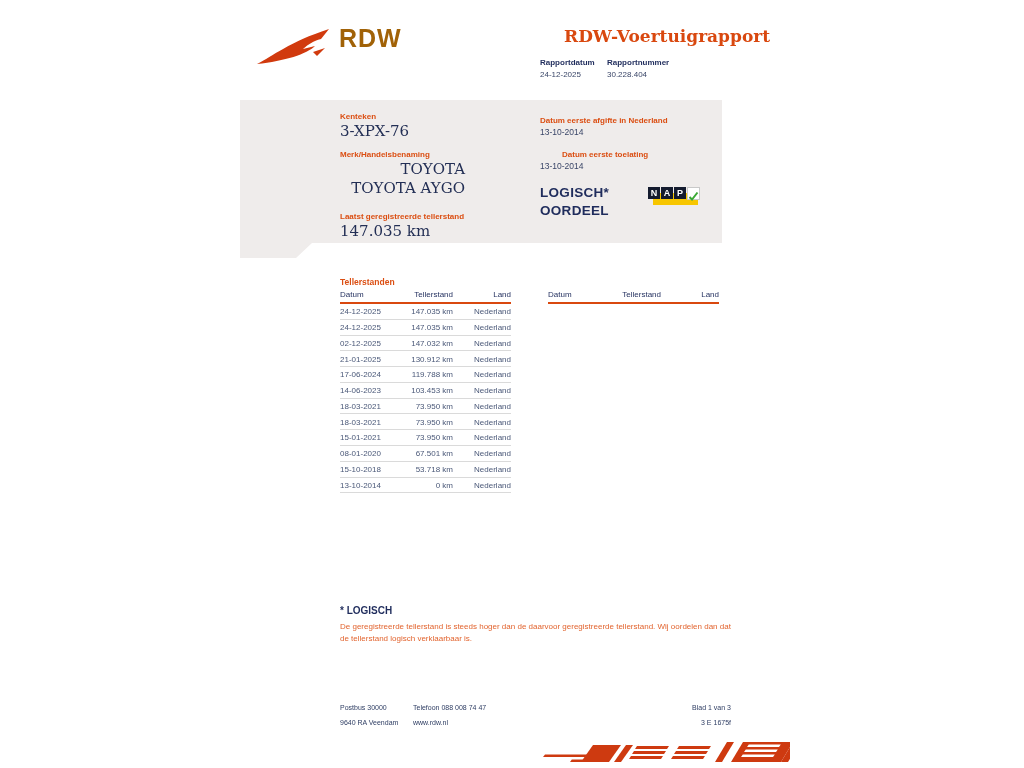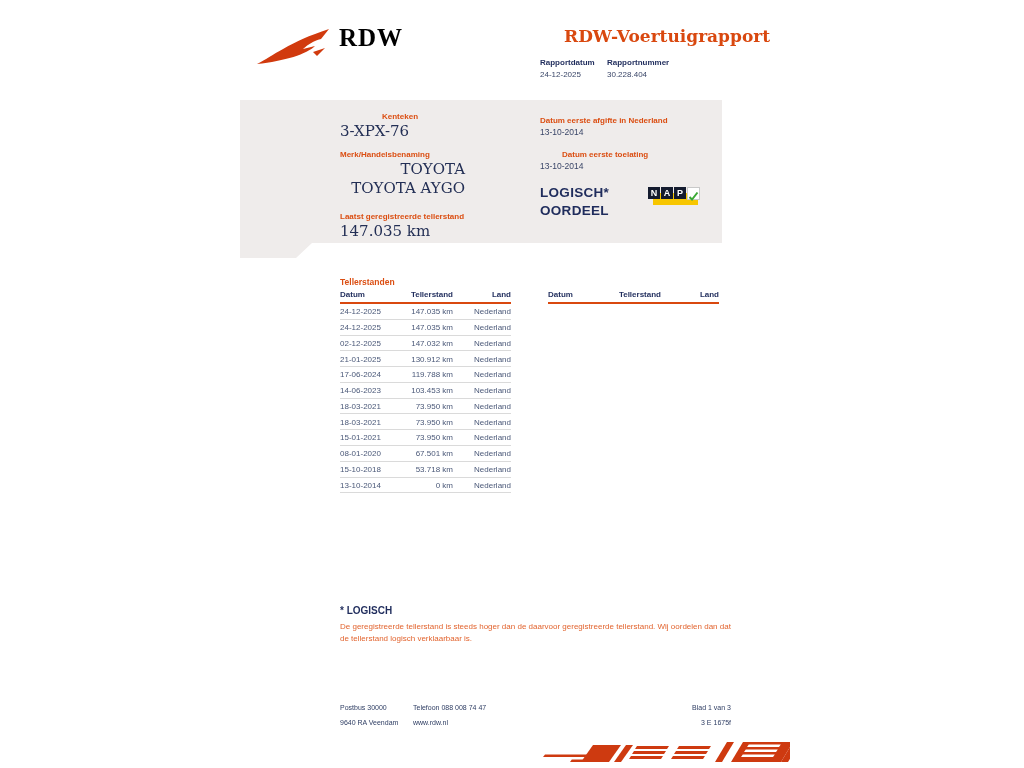--- a/index.html
+++ b/index.html
@@ -1,22 +1,22 @@
 <!DOCTYPE html>
 <html><head>
 <meta charset="utf-8">
 <style>
   * { margin:0; padding:0; box-sizing:border-box; }
   body { background:#ffffff; font-family:"Liberation Sans", sans-serif; }
   .page { position:relative; width:1024px; height:768px; background:#ffffff; overflow:hidden; }
 
   
   .logo-svg { position:absolute; left:255px; top:26px; width:80px; height:44px; }
-  .logo-word { position:absolute; left:339px; top:24px; font-family:Liberation Serif, serif;
-               font-size:25px; font-weight:600; color:#000000; letter-spacing:1px; }
+  .logo-word { position:absolute; left:339px; top:24px; font-family:Liberation Sans, sans-serif;
+               font-size:25px; font-weight:600; color:#a16207; letter-spacing:1px; }
   .doc-title { position:absolute; left:540px; top:26px; font-family:"DejaVu Serif", serif;
                font-size:17px; font-weight:bold; color:#D9480F;margin-left:24px; }
   .meta-label { position:absolute; top:58px; font-size:8px; font-weight:bold; color:#1F2C5C; }
   .meta-value { position:absolute; top:70px; font-size:8px; color:#3A4668; }
   .ml1, .mv1 { left:540px; } .ml2, .mv2 { left:607px; }
 
   
   .panel { position:absolute; left:240px; top:100px; width:482px; height:158px; background:#EFECEB;
            clip-path: polygon(0 0, 482px 0, 482px 143px, 72px 143px, 56px 158px, 0 158px); }
   .p-label { position:absolute; font-size:8px; font-weight:bold; color:#DB4E12; }
@@ -30,21 +30,21 @@
   .nap-sq { position:absolute; top:4px; width:12px; height:12px; background:#141B2E; color:#fff;
             font-size:9px; font-weight:bold; text-align:center; line-height:12px; }
   .nap-check { position:absolute; left:39px; top:4px; width:13px; height:13px; background:#fff;
                border:1px solid #c9c9c9; }
 
   
   .section-title { position:absolute; left:340px; top:277px; font-size:8.5px; font-weight:bold; color:#DB4E12; }
   table.ts { position:absolute; border-collapse:collapse; width:171px; table-layout:fixed; }
   table.ts.left { left:340px; top:290px; }
   table.ts.right { left:548px; top:290px; }
-  table.ts th { font-size:8px; font-weight:bold; color:#1F2C5C; border-bottom:2px solid #D9480F;
+  table.ts th { font-size:8px; font-weight:normal; color:#1F2C5C; border-bottom:2px solid #D9480F;
                 padding:0 0 3px 0; }
   table.ts th:first-child { text-align:left; width:70px; }
   table.ts th:nth-child(2) { text-align:right; width:43px;margin-top:18px; }
   table.ts th:nth-child(3) { text-align:right; width:58px; }
   table.ts td { font-size:8px; color:#4A5878; padding:3.2px 0 2.6px 0; border-bottom:1px solid #DADADA; }
   table.ts td:first-child { text-align:left; }
   table.ts td:nth-child(2), table.ts td:nth-child(3) { text-align:right; }
 
   
   .footnote-title { position:absolute; left:340px; top:605px; font-size:10px; font-weight:bold; color:#1F2C5C; }
@@ -70,21 +70,21 @@
   </svg>
   <div class="logo-word">RDW</div>
 
   <div class="doc-title">RDW-Voertuigrapport</div>
   <div class="meta-label ml1">Rapportdatum</div>
   <div class="meta-label ml2">Rapportnummer</div>
   <div class="meta-value mv1">24-12-2025</div>
   <div class="meta-value mv2">30.228.404</div>
 
   <div class="panel">
-    <div class="p-label" style="left:100px; top:12px;margin-left:42px;">Kenteken</div>
+    <div class="p-label" style="left:100px; top:12px;">Kenteken</div>
     <div class="p-value" style="left:100px; top:22px;">3-XPX-76</div>
 
     <div class="p-label" style="left:100px; top:50px;">Merk/Handelsbenaming</div>
     <div class="p-value" style="left:100px; top:60px; width:125px; line-height:19px;">TOYOTA TOYOTA AYGO</div>
 
     <div class="p-label" style="left:100px; top:112px;">Laatst geregistreerde tellerstand</div>
     <div class="p-value" style="left:100px; top:122px;">147.035 km</div>
 
     <div class="p-label" style="left:300px; top:16px;">Datum eerste afgifte in Nederland</div>
     <div class="p-value-sm" style="left:300px; top:27px;">13-10-2014</div>

